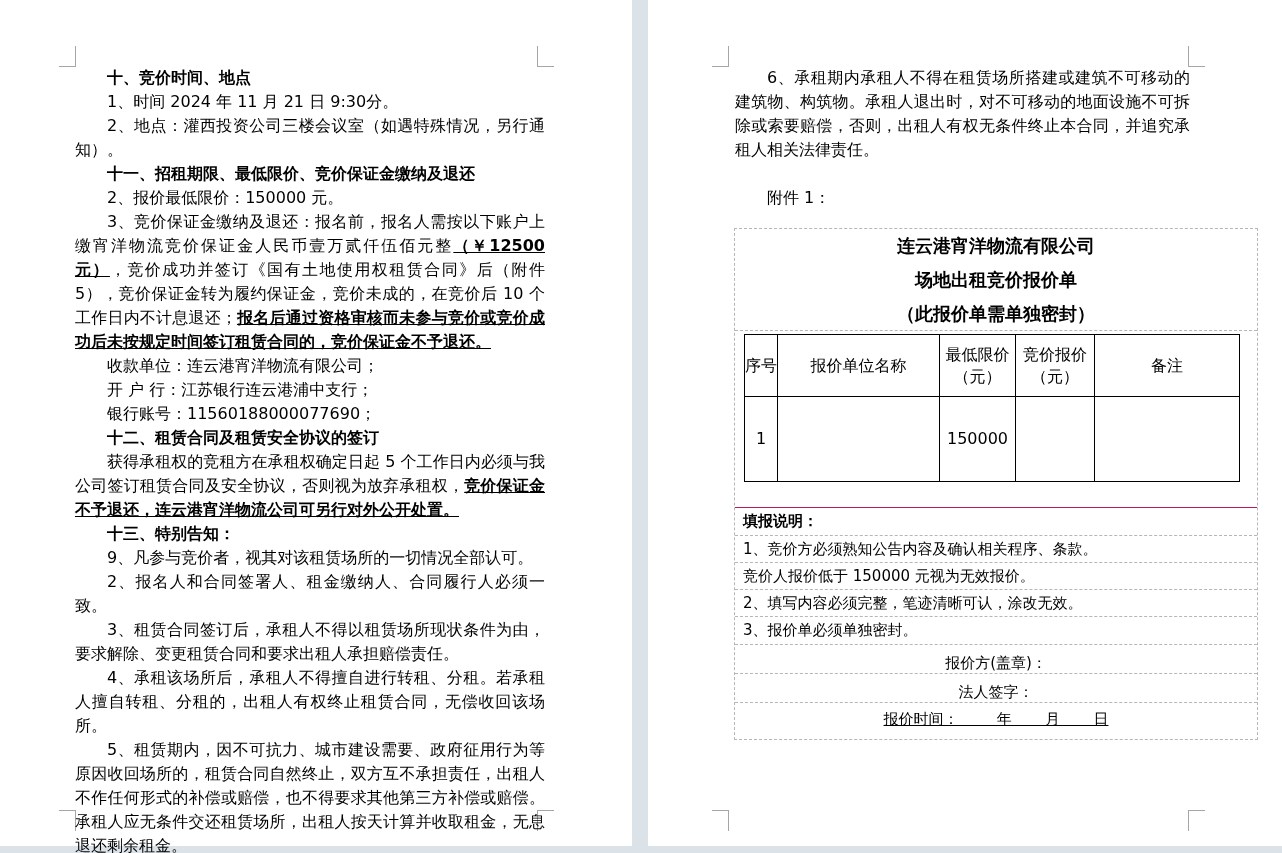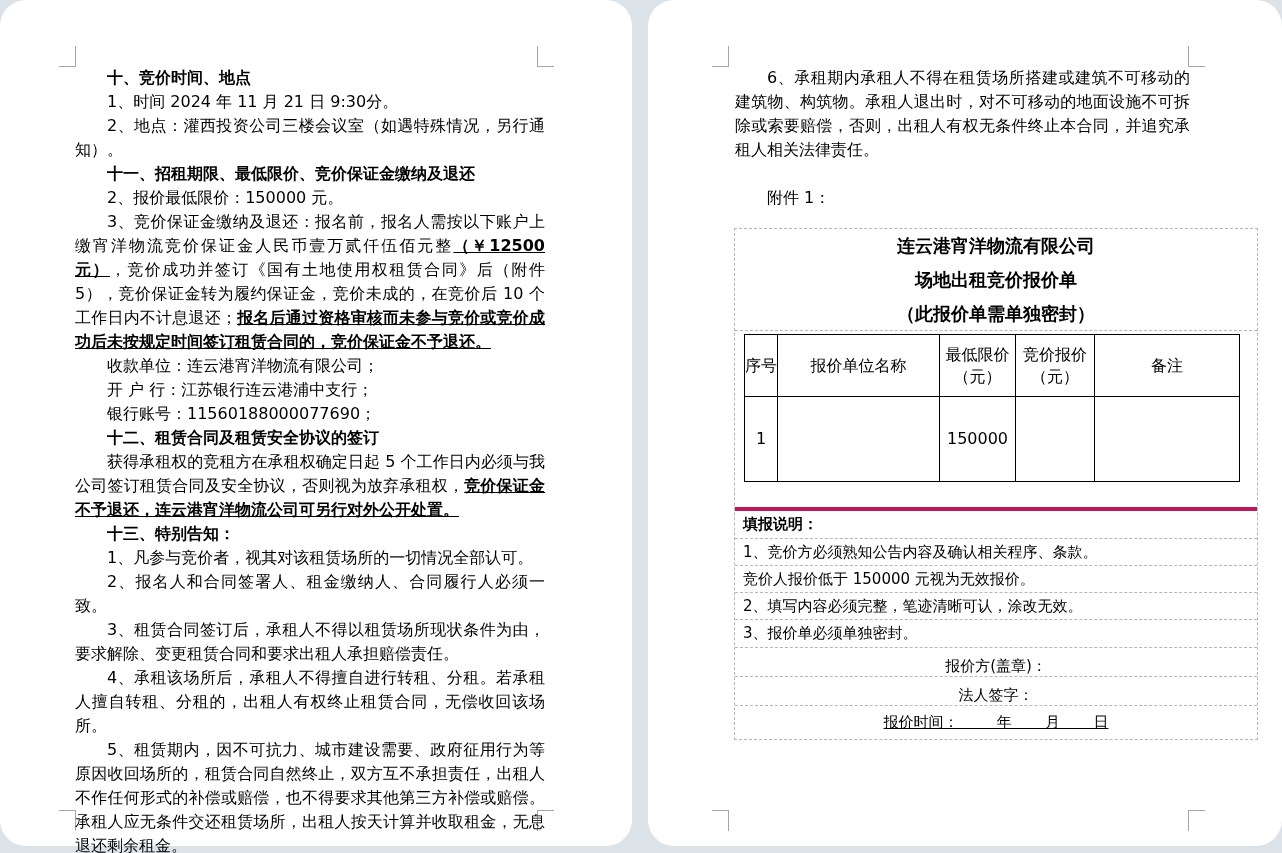--- a/index.html
+++ b/index.html
@@ -2,21 +2,21 @@
 <html><head>
 <meta charset="utf-8">
 <style>
   html,body{margin:0;padding:0;}
   body{
     width:1282px;height:853px;overflow:hidden;position:relative;
     background:#dbe2e8;
     font-family:"DejaVu Sans","Liberation Sans",sans-serif;
     color:#000;
   }
-  .page{position:absolute;top:0;height:846px;background:#ffffff;border-radius:26px;}
+  .page{position:absolute;top:0;height:846px;background:#ffffff;}
   #page-left{left:0;width:632px;}
   #page-right{left:648px;width:634px;}
 
   
   .textcol{position:absolute;font-size:16px;line-height:24px;text-align:justify;}
   #page-left .textcol{left:75px;top:66px;width:470px;}
   #page-right .textcol{left:87px;top:66px;width:455px;}
   .textcol p{margin:0;text-indent:2em;}
   .textcol p.gap-top{margin-top:24px;}
   .b{font-weight:bold;}
@@ -42,21 +42,21 @@
   .bid-table{
     border-collapse:collapse;table-layout:fixed;width:495px;
     margin:3px 0 0 9px;font-size:16px;
   }
   .bid-table th,.bid-table td{
     border:1px solid #000;text-align:center;vertical-align:middle;
     font-weight:normal;padding:0;line-height:22px;
   }
   .bid-table .hrow{height:62px;}
   .bid-table .drow{height:85px;}
-  .notes{margin-top:25px;border-top:4px solid #be185d;font-size:15px;}
+  .notes{margin-top:25px;border-top:1px solid #be185d;font-size:15px;}
   .note-row{
     box-sizing:border-box;border-bottom:1px dashed #b3b7ba;
     display:flex;align-items:center;padding-left:8px;
   }
   .note-row.bold{font-weight:bold;}
   .note-row.center{justify-content:center;padding-left:0;white-space:pre;}
   .note-row.last{border-bottom:none;}
   .h28{height:28px;} .h27{height:27px;} .h21{height:21px;margin-top:8px;} .h32{height:32px;text-decoration:underline;}
 </style>
 </head>
@@ -74,21 +74,21 @@
     <p><span>2、地点：灌西投资公司三楼会议室（如遇特殊情况，另行通知）。</span></p>
     <p><span class="b">十一、招租期限、最低限价、竞价保证金缴纳及退还</span></p>
     <p><span>2、报价最低限价：150000 元。</span></p>
     <p><span>3、竞价保证金缴纳及退还：报名前，报名人需按以下账户上缴宵洋物流竞价保证金人民币壹万贰仟伍佰元整</span><span class="b u">（￥12500 元）</span><span>，竞价成功并签订《国有土地使用权租赁合同》后（附件 5），竞价保证金转为履约保证金，竞价未成的，在竞价后 10 个工作日内不计息退还；</span><span class="b u">报名后通过资格审核而未参与竞价或竞价成功后未按规定时间签订租赁合同的，竞价保证金不予退还。</span></p>
     <p><span>收款单位：连云港宵洋物流有限公司；</span></p>
     <p><span>开 户 行：江苏银行连云港浦中支行；</span></p>
     <p><span>银行账号：11560188000077690；</span></p>
     <p><span class="b">十二、租赁合同及租赁安全协议的签订</span></p>
     <p><span>获得承租权的竞租方在承租权确定日起 5 个工作日内必须与我公司签订租赁合同及安全协议，否则视为放弃承租权，</span><span class="b u">竞价保证金不予退还，连云港宵洋物流公司可另行对外公开处置。</span></p>
     <p><span class="b">十三、特别告知：</span></p>
-    <p><span>1、凡参与竞价者，视其对该租赁场所的一切情况全部认可。</span></p>
+    <p><span>9、凡参与竞价者，视其对该租赁场所的一切情况全部认可。</span></p>
     <p><span>2、报名人和合同签署人、租金缴纳人、合同履行人必须一致。</span></p>
     <p><span>3、租赁合同签订后，承租人不得以租赁场所现状条件为由，要求解除、变更租赁合同和要求出租人承担赔偿责任。</span></p>
     <p><span>4、承租该场所后，承租人不得擅自进行转租、分租。若承租人擅自转租、分租的，出租人有权终止租赁合同，无偿收回该场所。</span></p>
     <p><span>5、租赁期内，因不可抗力、城市建设需要、政府征用行为等原因收回场所的，租赁合同自然终止，双方互不承担责任，出租人不作任何形式的补偿或赔偿，也不得要求其他第三方补偿或赔偿。承租人应无条件交还租赁场所，出租人按天计算并收取租金，无息退还剩余租金。</span></p>
   </div>
 </div>
 
 <div class="page" id="page-right">
   <div class="cm tl" style="left:64px;top:46px;"></div>
   <div class="cm tr" style="left:540px;top:46px;"></div>

